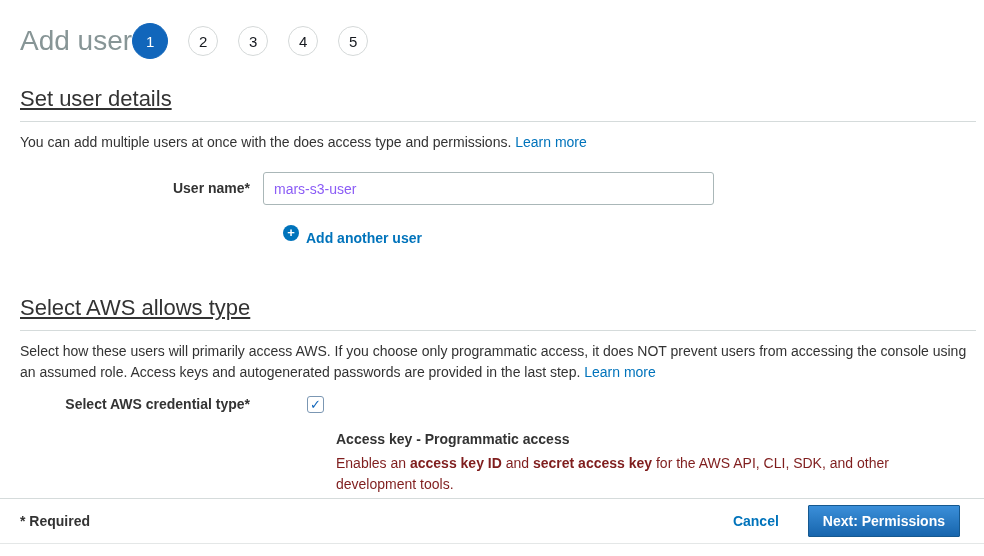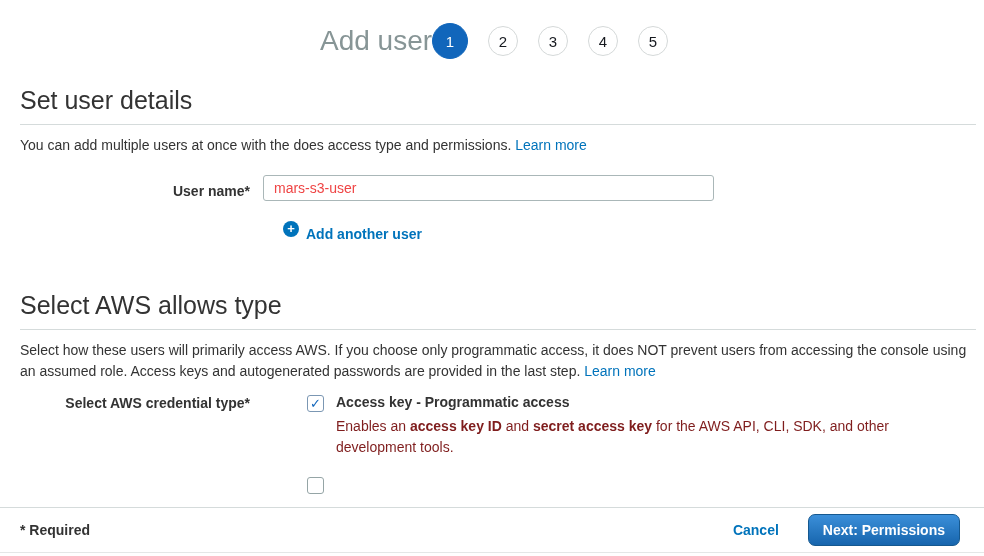--- a/index.html
+++ b/index.html
@@ -5,58 +5,58 @@
   * { margin:0; padding:0; box-sizing:border-box; }
   html,body { background:#fff; }
   body {
     width:984px; height:556px;
     font-family:"Liberation Sans","DejaVu Sans",sans-serif;
     font-size:14px; color:#333;
     position:relative; overflow:hidden;
   }
   
   .page-header {
-    display:flex; justify-content:center; align-items:center;
+    display:flex; justify-content:flex-start; align-items:center;
     padding:14px 16px 0 20px; height:68px;
   }
   .page-title { font-size:28px; font-weight:400; color:#879596; }
   .steps { display:flex; align-items:center; gap:20px; }
   .step {
     width:30px; height:30px; border-radius:50%;
     background:#fff; border:1px solid #d5d9d9;
     display:flex; align-items:center; justify-content:center;
     font-size:15px; color:#16191f; cursor:default;
   }
   .step.active {
     width:36px; height:36px; background:#1166bb; border-color:#1166bb;
     color:#fff;
   }
   
   .content { padding:0 8px 0 20px; }
   .section-heading {
-    font-size:25px; font-weight:400; color:#333;
-    padding-bottom:9px; border-bottom:1px solid #d5dbdb;
+    font-size:22px; font-weight:400; color:#333;
+    padding-bottom:9px; border-bottom:1px solid #d5dbdb;text-decoration:underline;
   }
   .sec1 { margin-top:18px; }
   .sec2 { margin-top:49px; }
   .intro { margin-top:10px; line-height:21px; color:#333; max-width:956px; }
   a.link { color:#0073bb; text-decoration:none; cursor:pointer; }
   a.link.bold { font-weight:bold;margin-top:11px; }
   
   .form-row { display:flex; margin-top:19px; }
   .form-label {
     width:230px; text-align:right; font-weight:bold; color:#333;
     padding-top:8px; flex-shrink:0;
   }
   .cred-row .form-label { padding-top:1px; }
   .form-field { margin-left:13px; }
   .username-input {
-    width:451px; height:26px;
+    width:451px; height:33px;
     border:1px solid #aab7b8; border-radius:3px;
-    padding:0 10px; font-size:14px; color:#ef4444;
+    padding:0 10px; font-size:14px; color:#8b5cf6;
     font-family:"Liberation Sans","DejaVu Sans",sans-serif;
     outline:none; background:#fff;
   }
   .add-user-row {
     display:flex; align-items:center; margin:14px 0 0 263px; cursor:pointer;
   }
   .plus-icon {
     width:16px; height:16px; border-radius:50%;
     background:#0073bb; color:#fff; font-size:13px; font-weight:bold;
     display:inline-flex; align-items:center; justify-content:center;
@@ -68,35 +68,35 @@
   .option + .option { margin-top:18px; }
   .checkbox {
     width:17px; height:17px; border:1px solid #95a5a6; border-radius:3px;
     background:#fff; flex-shrink:0; margin-top:1px; cursor:pointer;
     display:flex; align-items:center; justify-content:center;
     font-size:13px; font-weight:bold; color:#1166bb;
   }
   .checkbox.checked { border-color:#7b97b3; }
   .checkbox.checked::after { content:"\2713"; }
   .option-body { margin-left:12px; max-width:556px; }
-  .option-title { font-weight:bold; color:#333; line-height:17px; }
+  .option-title { font-weight:bold; color:#333; line-height:17px;margin-top:36px; }
   .option-desc { margin-top:5px; line-height:21px; color:#7f1d1d; }
   .b { font-weight:bold; }
   
   .footer {
-    position:absolute; left:0; right:0; bottom:3px; height:46px;
+    position:absolute; left:0; right:0; bottom:12px; height:46px;
     border-top:1px solid #d5dbdb; border-bottom:1px solid #e4e7e7;
     display:flex; align-items:center; padding:0 24px 0 20px; background:#fff;
   }
   .required-note { font-weight:bold; color:#333; }
   .footer-spacer { flex:1; }
   .cancel-link { font-weight:bold; margin-right:29px; }
   .next-button {
     background:linear-gradient(to bottom,#3b8fd9,#1765ad);
-    border:1px solid #15588f; border-radius:7px;
+    border:1px solid #15588f; border-radius:1px;
     color:#fff; font-weight:bold; font-size:14px;
     font-family:"Liberation Sans","DejaVu Sans",sans-serif;
     padding:7px 14px; cursor:pointer;
   }
 </style>
 </head>
 <body>
 
 <div class="page-header">
   <h1 class="page-title">Add user</h1>

